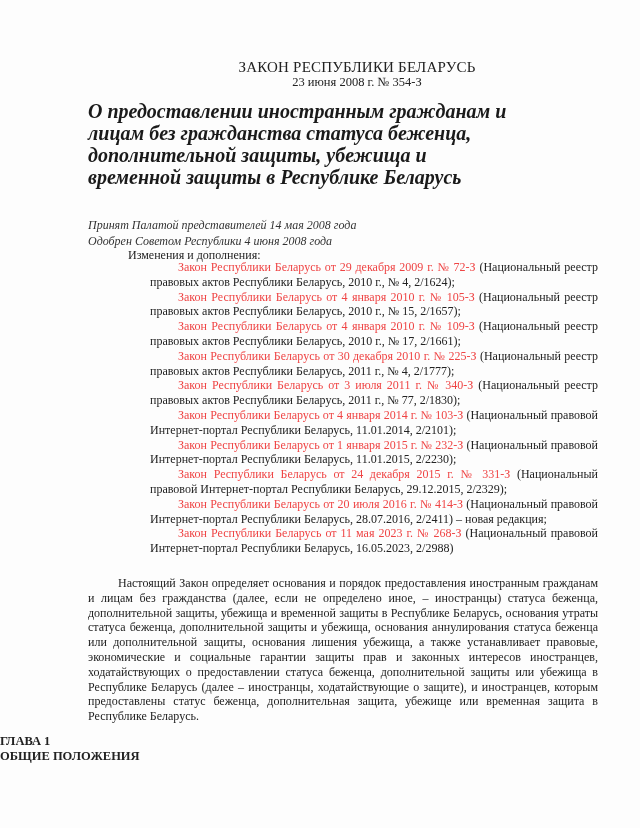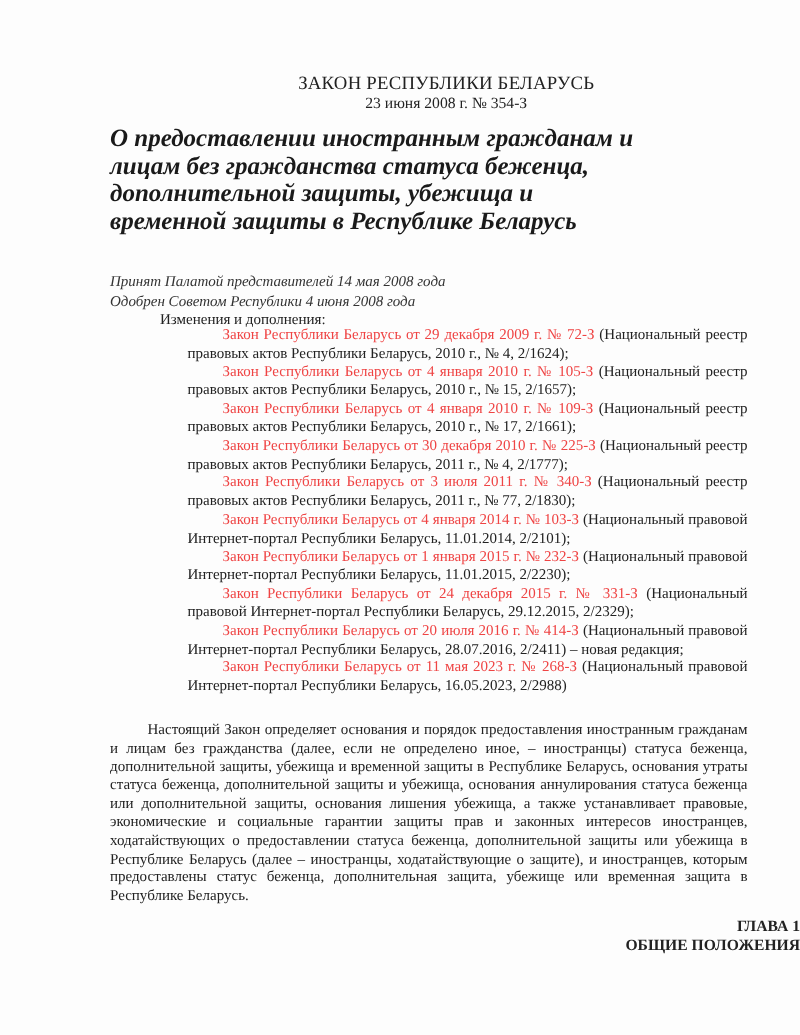--- a/index.html
+++ b/index.html
@@ -22,21 +22,21 @@
       font-style: italic; font-size: 12px; line-height: 15.5px; color: #333; margin-top: 24px;
     }
     .amend-heading { position: absolute; left: 128px; top: 248px; font-size: 12px; color: #222; text-align: right; }
     .amend-list { position: absolute; left: 150px; top: 260px; width: 448px; font-size: 12px; line-height: 14.8px; }
     .amend-item { text-align: justify; text-indent: 28px; margin: 0; }
     .amend-item a { color: #ef4444; text-decoration: none; margin-top: 28px; }
     .preamble {
       position: absolute; left: 88px; top: 576px; width: 510px;
       font-size: 12px; line-height: 14.8px; text-align: justify; text-indent: 30px; margin: 0;
     }
-    .chapter { position: absolute; left: 0; width: 640px; top: 734px; text-align: right; font-weight: bold; font-size: 12.5px; line-height: 15px; }
+    .chapter { position: absolute; left: 0; width: 640px; top: 734px; text-align: left; font-weight: bold; font-size: 12.5px; line-height: 15px; }
   </style>
 </head>
 <body>
 
 <div class="page">
   <div class="header-block">
     <div class="law-type">ЗАКОН РЕСПУБЛИКИ БЕЛАРУСЬ</div>
     <div class="law-date">23 июня 2008 г. № 354-З</div>
   </div>
 

